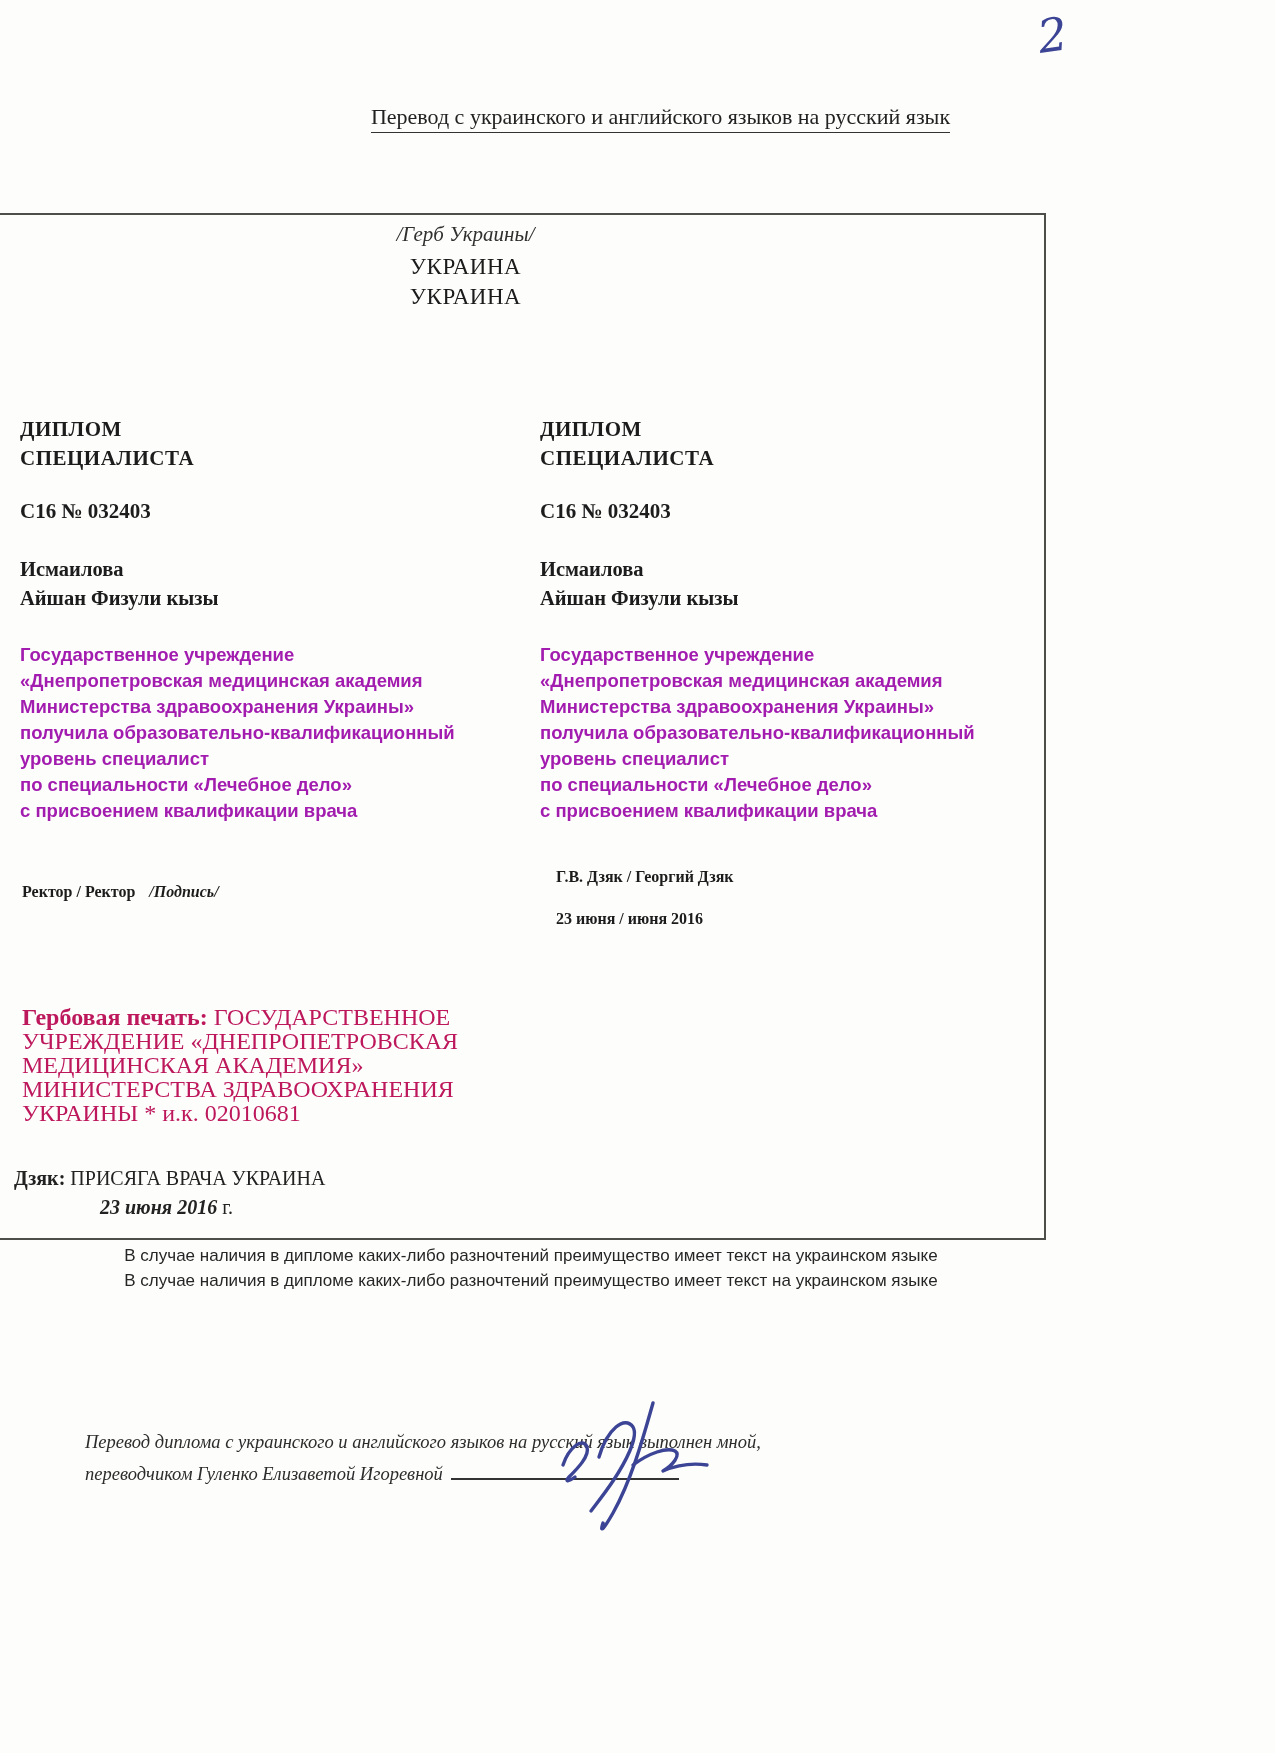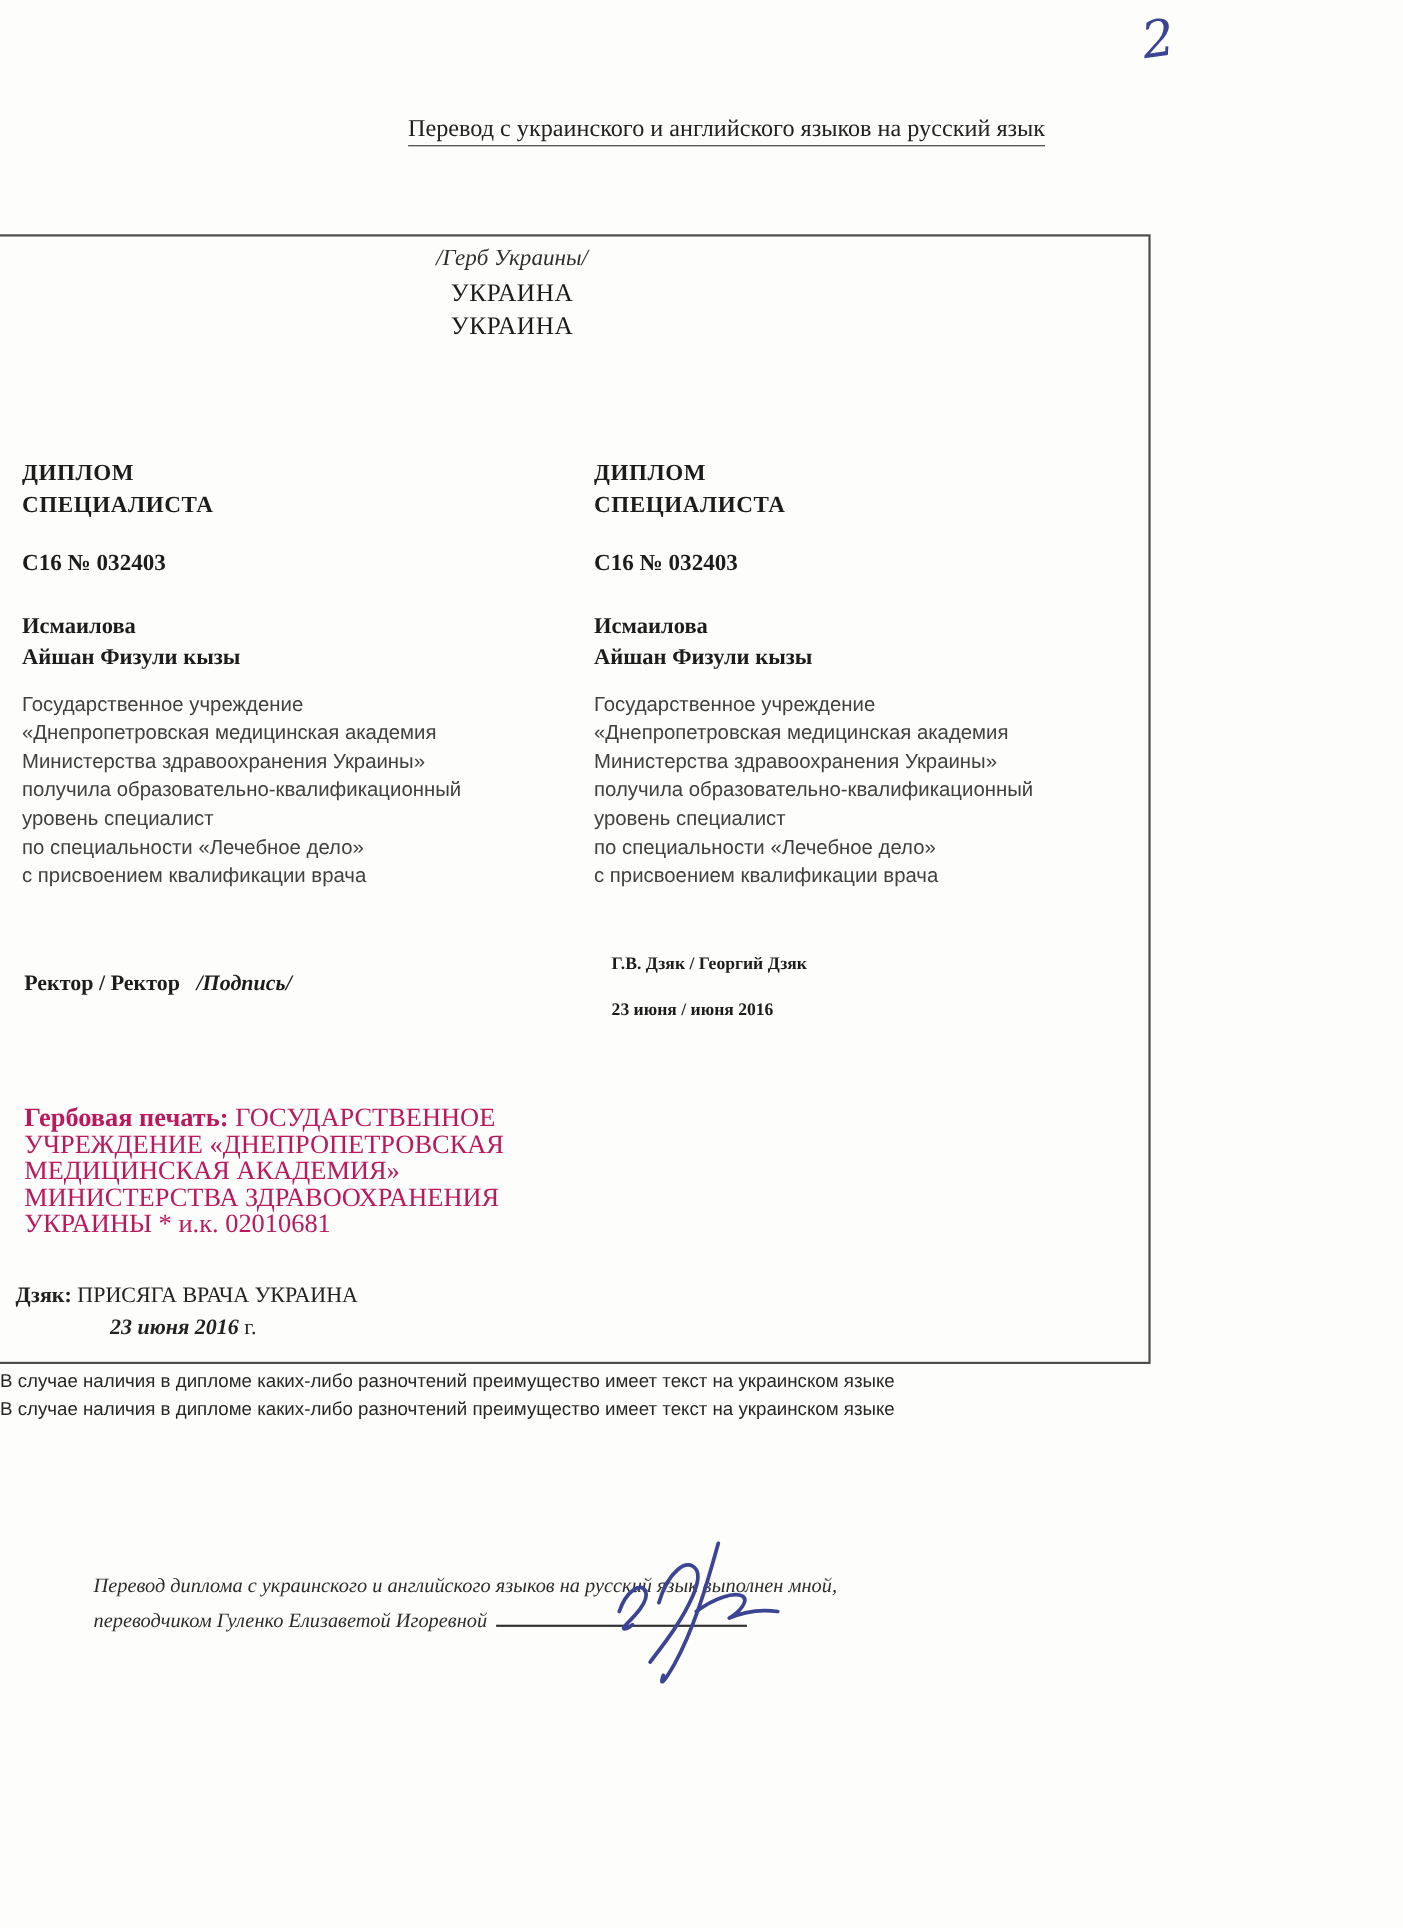--- a/index.html
+++ b/index.html
@@ -31,38 +31,38 @@
   .country-line { font-size:23px; line-height:30px; letter-spacing:0.5px; }
   .columns { position:absolute; top:200px; left:0; width:100%; display:flex; }
   .col { width:475px; text-align:left; }
   .col-left  { margin-left:22px; }
   .col-right { margin-left:45px; }
   .col-title  { font-weight:bold; font-size:21px; line-height:29px; letter-spacing:0.5px; }
   .col-serial { font-weight:bold; font-size:21px; margin-top:26px; }
   .col-name   { font-weight:bold; font-size:20.5px; line-height:29px; margin-top:31px; }
   .col-body   {
     font-family:"Liberation Sans", sans-serif; font-size:18.5px;
-    line-height:26px; margin-top:14px; color:#404040;
+    line-height:26px; margin-top:29px; color:#a21caf;font-weight:bold;
   }
-  .rector-line { position:absolute; top:668px; left:24px; font-size:20px; }
+  .rector-line { position:absolute; top:668px; left:24px; font-size:16px; }
   .rector-line .b  { font-weight:bold; }
   .rector-line .bi { font-weight:bold; font-style:italic; margin-left:10px; }
   .signer-block { position:absolute; top:653px; left:558px; font-size:16px; font-weight:bold; }
   .signer-date  { margin-top:24px; }
   .seal-block {
     position:absolute; top:790px; left:24px; width:458px;
     font-size:24px; line-height:24px; color:#be185d;
   }
   .seal-block .b { font-weight:bold; }
   .stamp-block { position:absolute; top:952px; left:16px; font-size:20px; color:#222; }
   .stamp-block .b { font-weight:bold; }
   .stamp-date { margin-top:6px; padding-left:86px; }
   .stamp-date .bi { font-weight:bold; font-style:italic; }
   .disclaimer {
-    position:absolute; top:1243px; left:0; width:1062px; 
+    position:absolute; top:1243px; left:0; width:1062px; text-align:center;
     font-family:"Liberation Sans", sans-serif; font-size:17px;
     line-height:25px; color:#262626;
   }
   .translator {
     position:absolute; top:1426px; left:85px; width:760px;
     font-style:italic; font-size:18.5px; line-height:32px; color:#2c2c2c;
   }
   .sig-underline {
     display:inline-block; width:228px; height:13px;
     border-bottom:2px solid #333; margin-left:8px;

